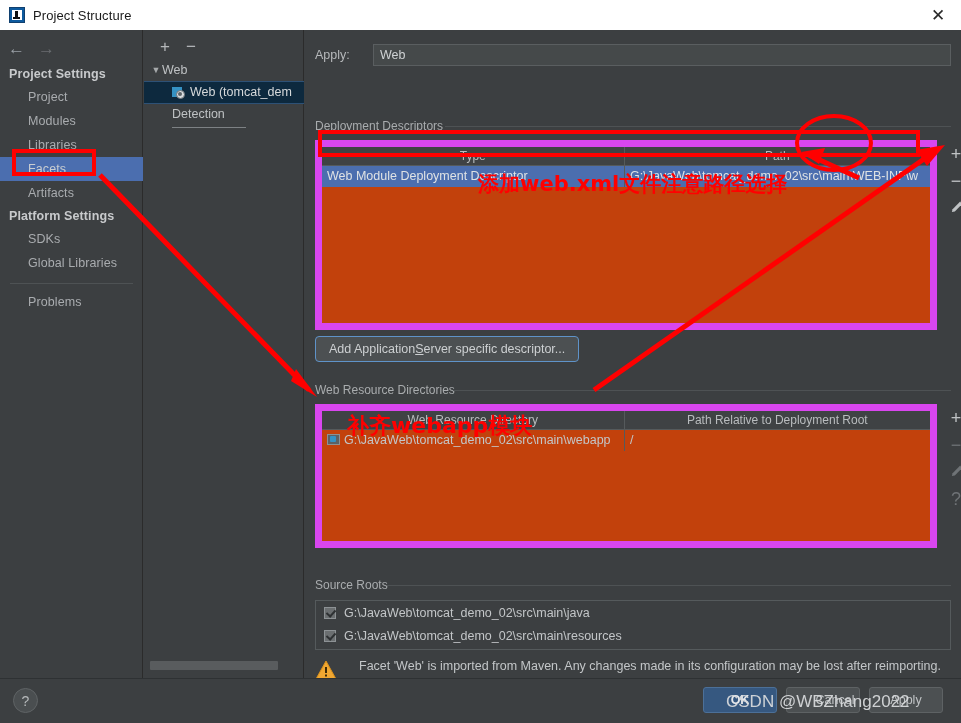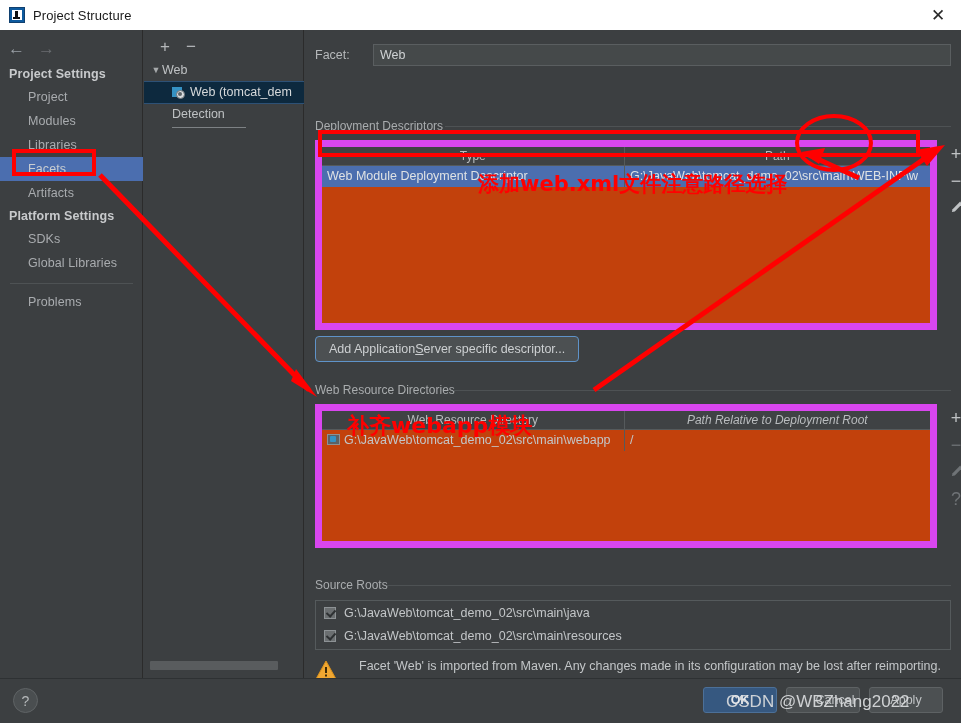--- a/index.html
+++ b/index.html
@@ -375,21 +375,21 @@
       </div>
       <div class="tree-underline"></div>
       <div class="tree-hscroll">
         <div class="thumb"></div>
       </div>
     </div>
 
     <div class="content">
 
       <div class="name-row">
-        <div class="name-label">Facet:</div>
+        <div class="name-label">Apply:</div>
         <input class="name-input" type="text" value="Web" style="">
       </div>
 
       <div class="group" style="left:10px; top:89px;">Deployment Descriptors</div>
       <div class="group-line" style="left:140px; top:96px; width:506px;"></div>
 
       <div class="tbl" style="left:10px; top:110px; width:622px; height:190px;">
         <div class="tbl-head">
           <div class="th" style="width:308px;">Type</div>
           <div class="th" style="width:312px;">Path</div>
@@ -415,21 +415,21 @@
           <u>S</u>
           <span>erver specific descriptor...</span>
       </div>
 
       <div class="group" style="left:10px; top:353px;">Web Resource Directories</div>
       <div class="group-line" style="left:148px; top:360px; width:498px;"></div>
 
       <div class="tbl" style="left:10px; top:374px; width:622px; height:144px;">
         <div class="tbl-head">
           <div class="th" style="width:308px;">Web Resource Directory</div>
-          <div class="th" style="width:312px;font-style:italic;">Path Relative to Deployment Root</div>
+          <div class="th" style="width:312px;">Path Relative to Deployment Root</div>
         </div>
         <div class="tbl-row plain">
           <div class="td" style="width:308px;"><span class="dir-icon"><span class="d1"></span><span class="d2"></span></span><span>G:\JavaWeb\tomcat_demo_02\src\main\webapp</span></div>
           <div class="td" style="width:312px;">/</div>
         </div>
       </div>
 
       <div class="icon-col" style="left:636px; top:374px;">
         <div class="icn">+</div>
         <div class="icn dim">−</div>

